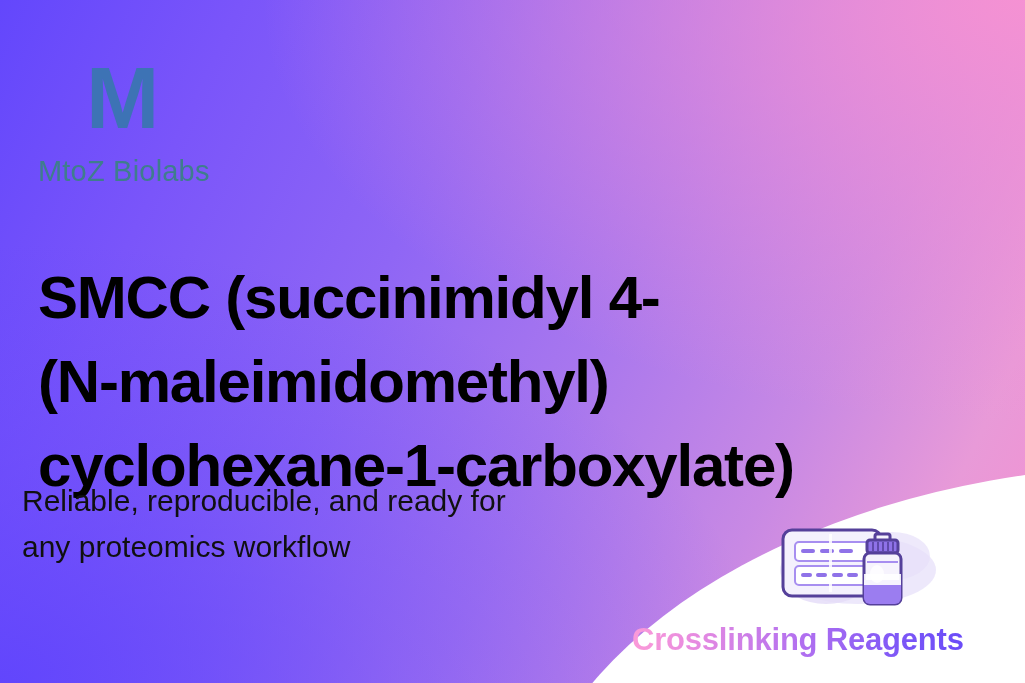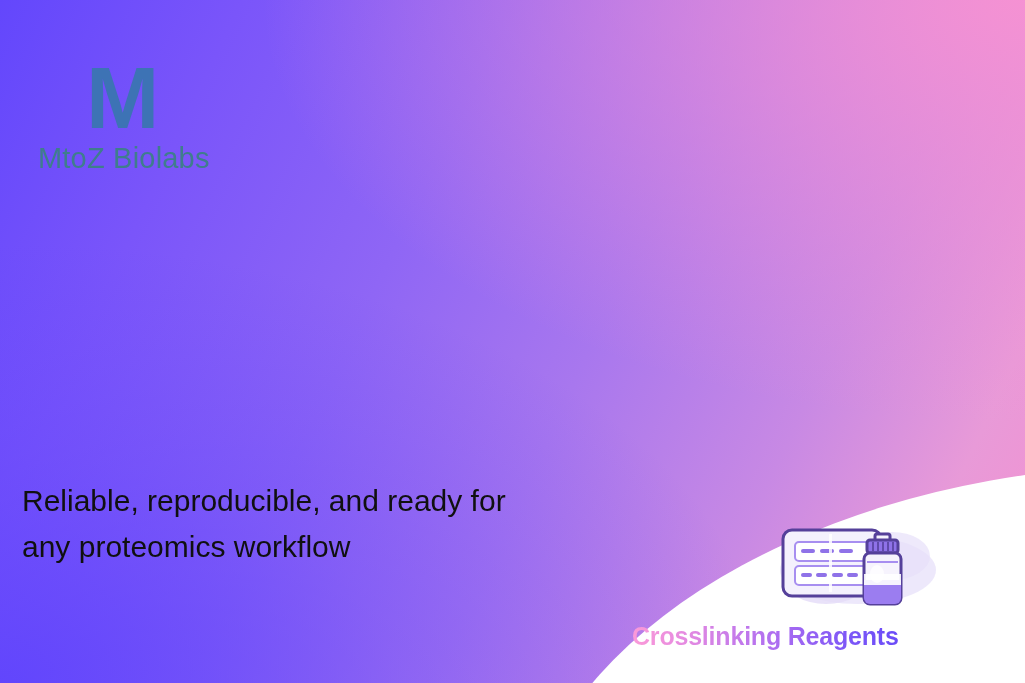--- a/index.html
+++ b/index.html
@@ -59,21 +59,21 @@
   }
   .logo-mark {
     font-size: 88px;
     font-weight: 700;
     line-height: 0.96;
     color: #3d73b5;
     letter-spacing: -1px;
     padding-left: 48px;
   }
   .logo-word {
-    margin-top: 2px;
+    margin-top: 15px;
     font-size: 29px;
     font-weight: 400;
     color: #3f7d8d;
     letter-spacing: 0.2px;
   }
 
   
   .headline {
     position: absolute;
     left: 38px;
@@ -108,21 +108,21 @@
     width: 180px;
     height: 105px;
   }
   .product-icon svg { display: block; width: 180px; height: 105px; }
 
   
   .category {
     position: absolute;
     left: 632px;
     top: 622px;
-    font-size: 25px;
+    font-size: 31px;
     font-weight: 700;
     letter-spacing: -0.2px;
     white-space: nowrap;
     background: linear-gradient(90deg, #fb9ad8 0%, #e88ce0 18%, #b06ff0 52%, #7b56f7 82%, #6a4bf8 100%);
     -webkit-background-clip: text;
     background-clip: text;
     color: transparent;
     -webkit-text-fill-color: transparent;
   }
 </style>
@@ -133,20 +133,25 @@
 
   <div class="banner-tint"></div>
 
   <div class="white-blob"></div>
 
   <div class="logo">
     <div class="logo-mark">M</div>
     <div class="logo-word">MtoZ Biolabs</div>
   </div>
 
+  <h1 class="headline">
+    <span class="headline-line">SMCC (succinimidyl 4-</span>
+    <span class="headline-line">(N-maleimidomethyl)</span>
+    <span class="headline-line">cyclohexane-1-carboxylate)</span>
+  </h1>
 
   <div class="subtitle">
     <span class="subtitle-line">Reliable, reproducible, and ready for</span>
     <span class="subtitle-line">any proteomics workflow</span>
   </div>
 
   <div class="product-icon">
     <svg viewBox="0 0 180 105" xmlns="http://www.w3.org/2000/svg">
 
       <g>

